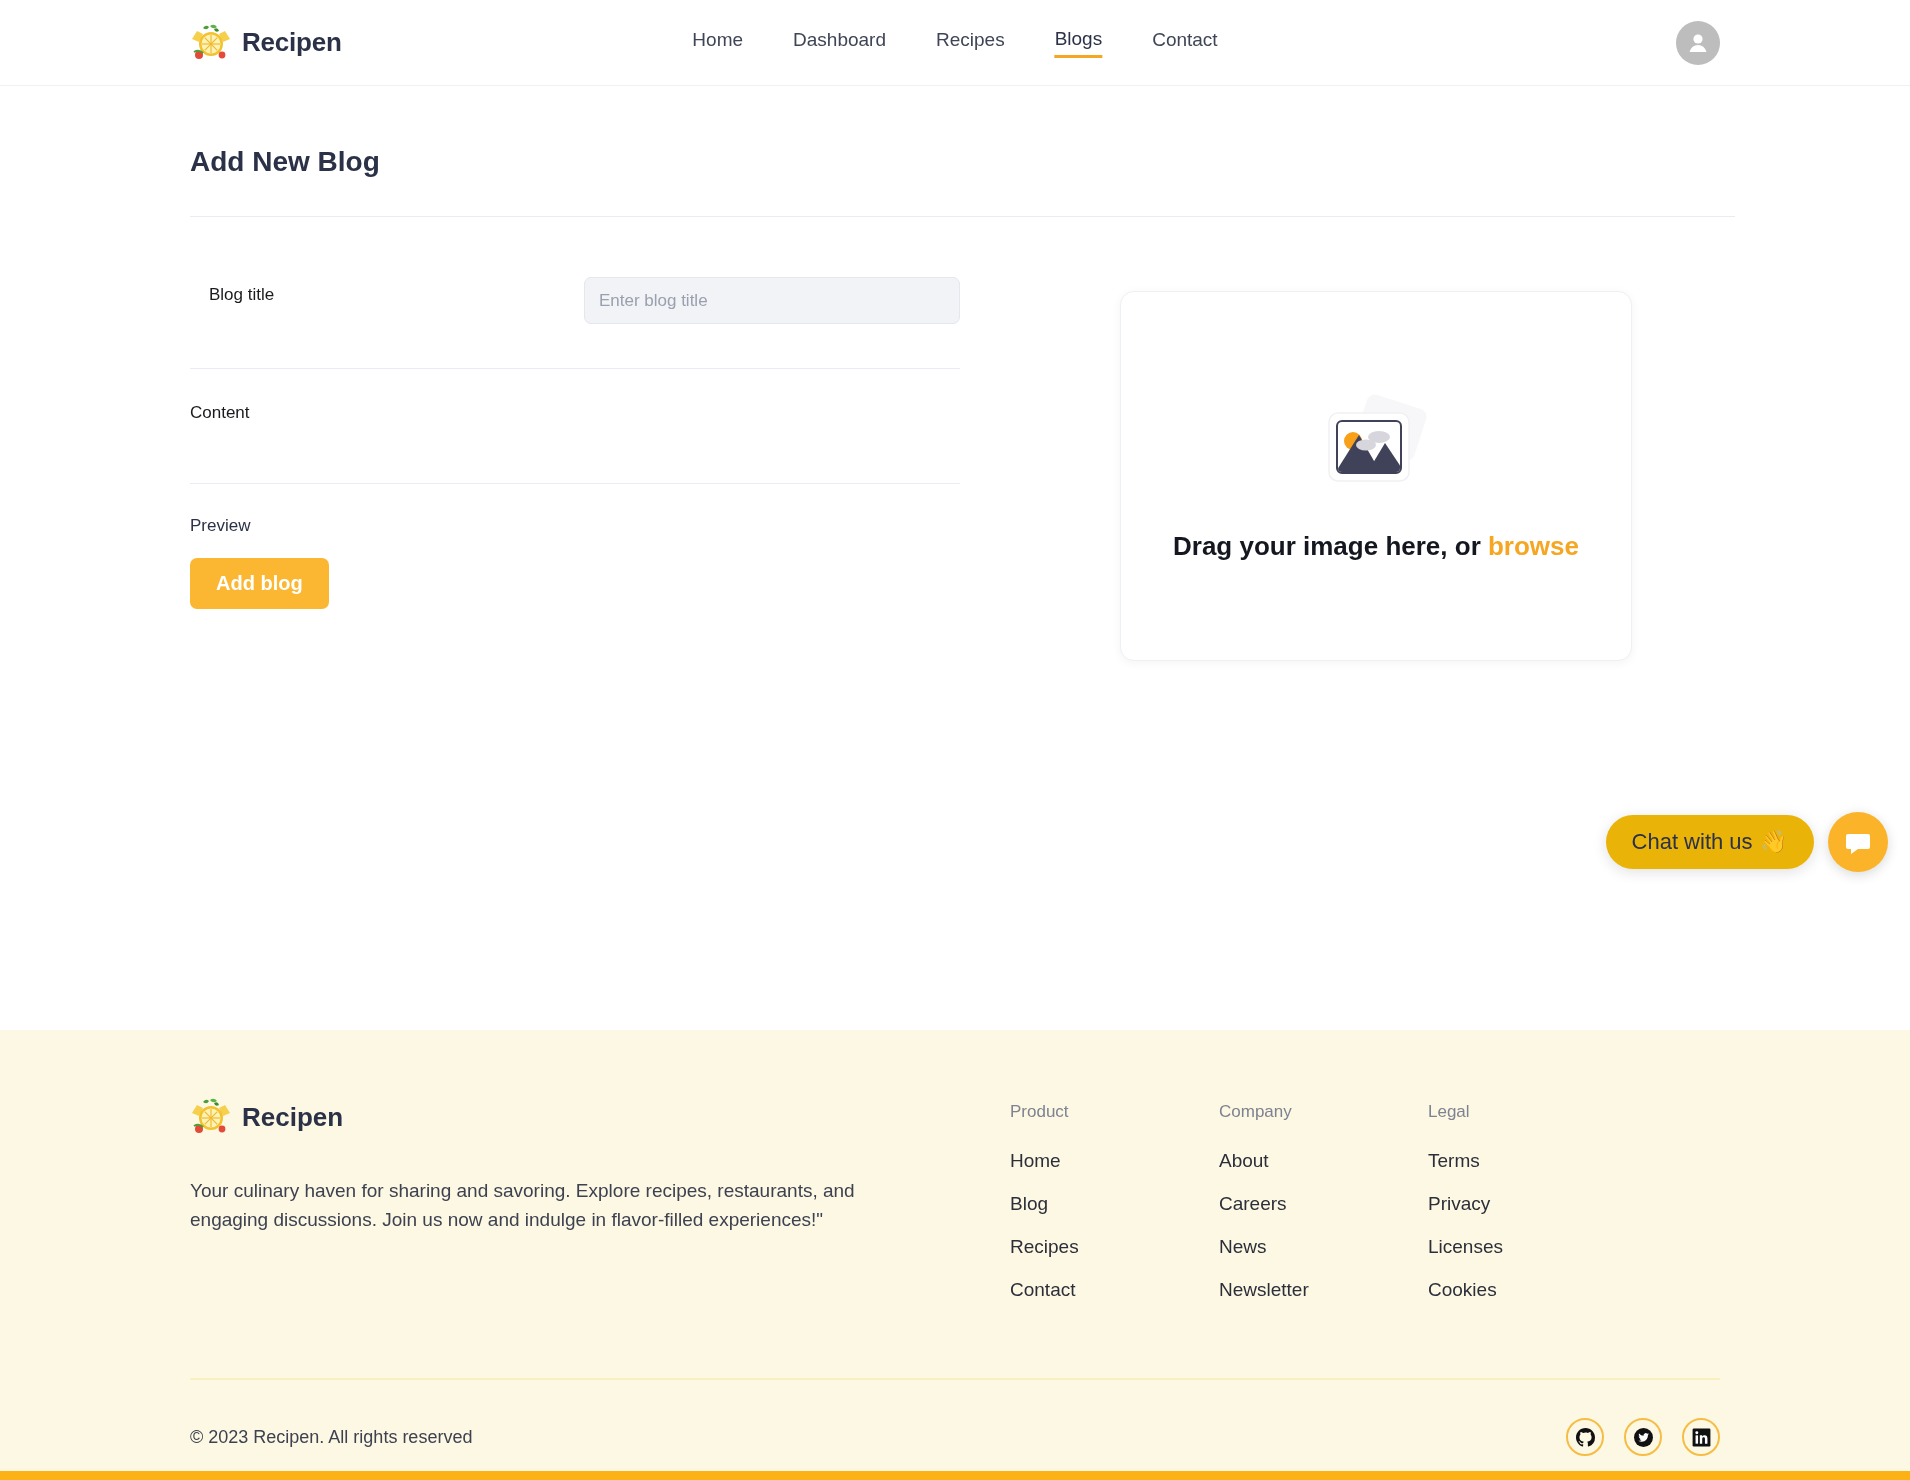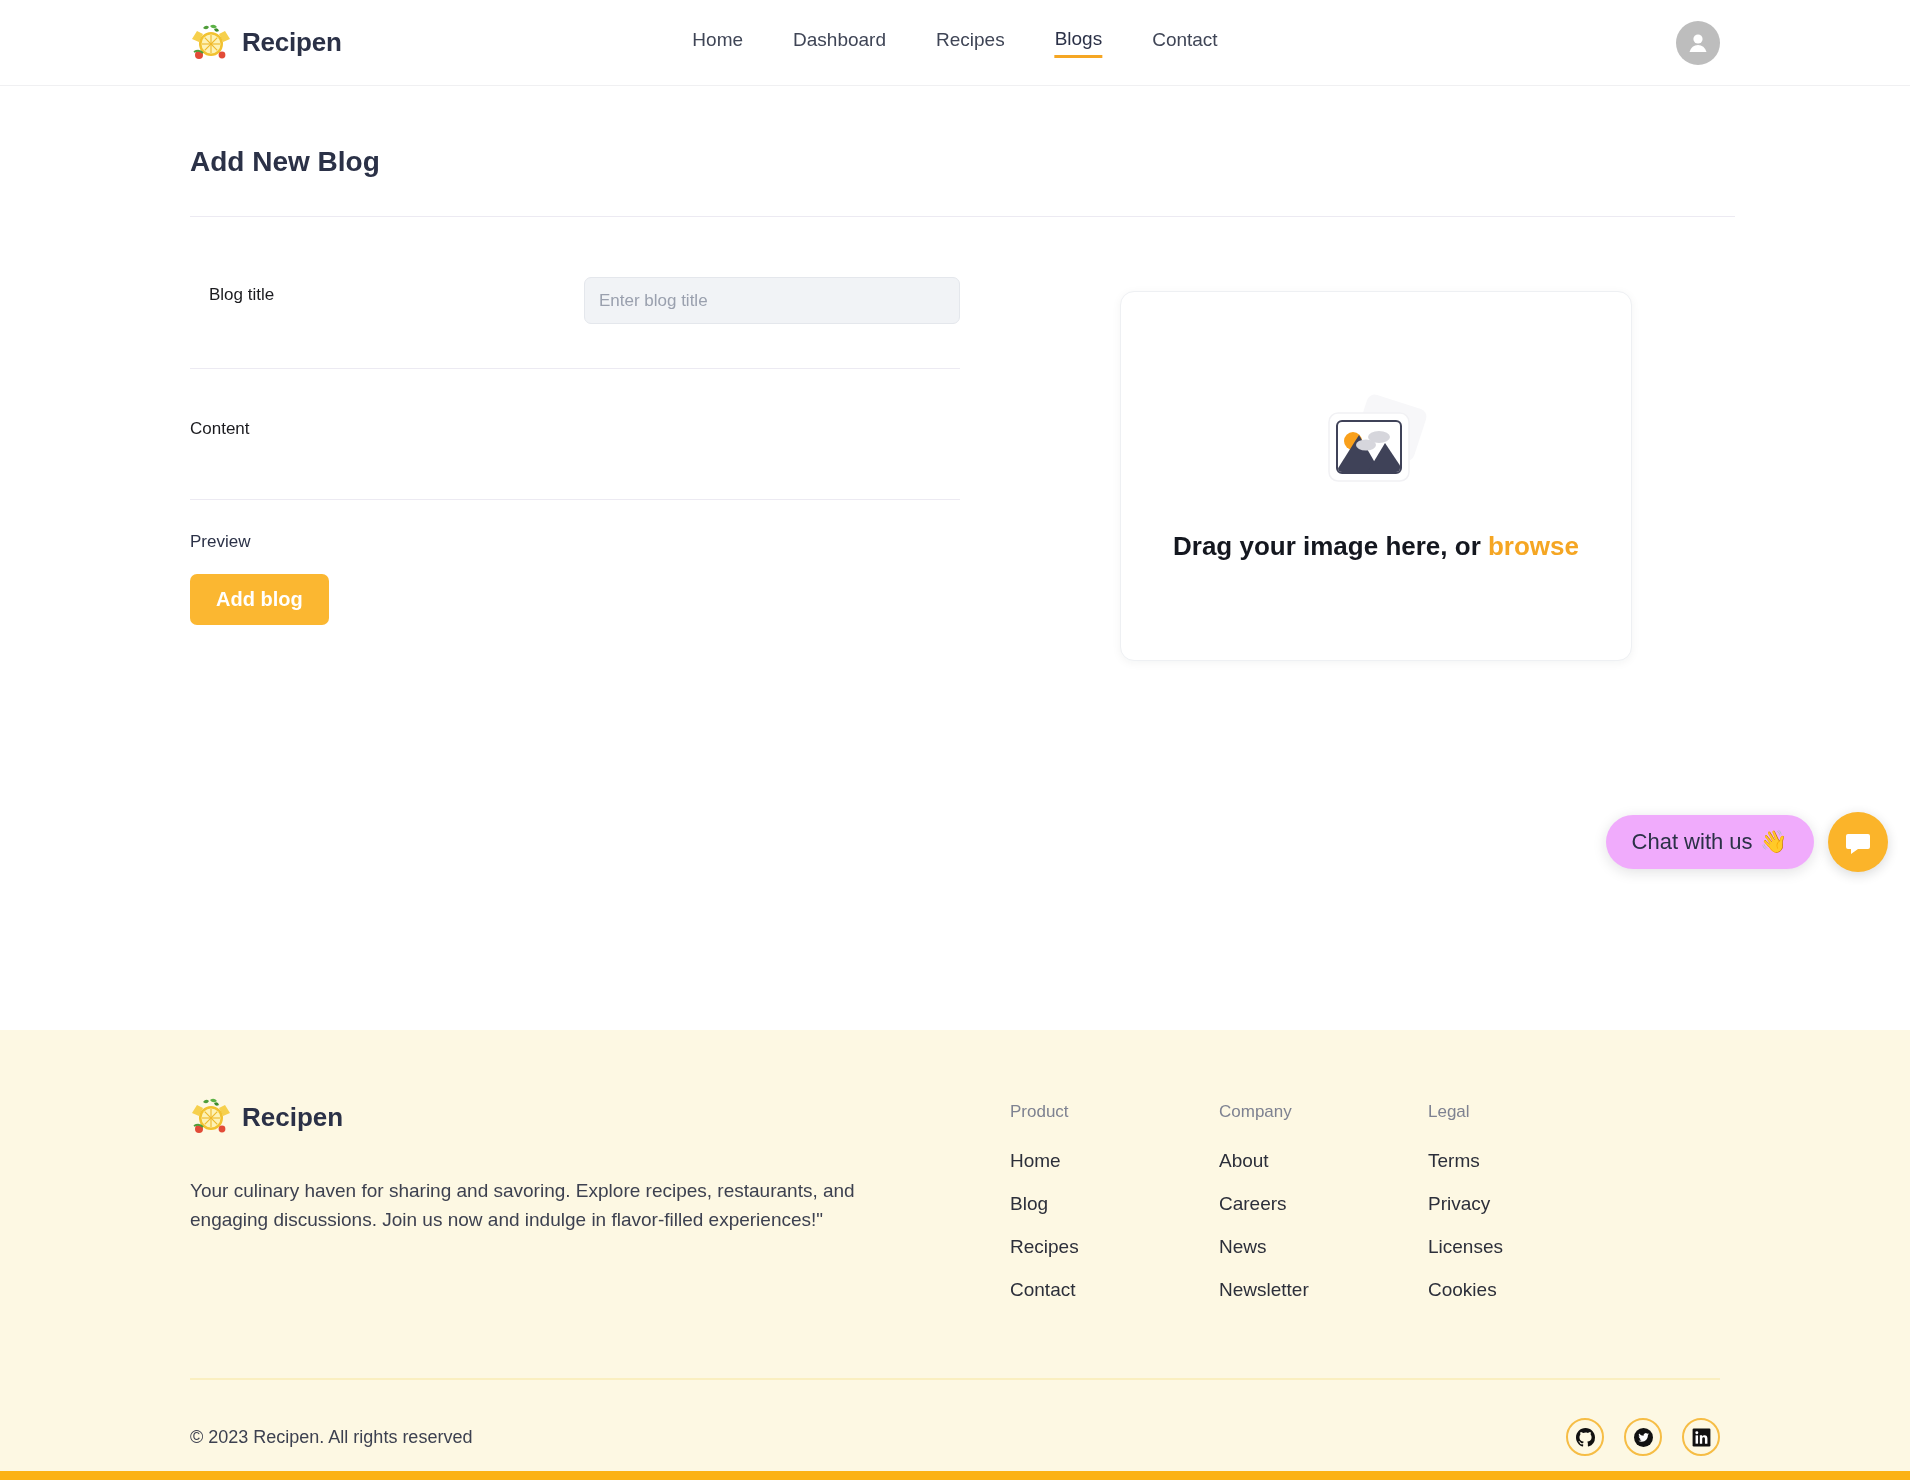--- a/index.html
+++ b/index.html
@@ -165,21 +165,21 @@
   .chat-widget {
     position: absolute;
     right: 22px;
     top: 812px;
     display: flex;
     align-items: center;
     gap: 14px;
     z-index: 20;
   }
   .chat-pill {
-    background: #f0abfc;
+    background: #eab308;
     border-radius: 30px;
     box-shadow: 0 3px 14px rgba(20,23,31,0.13);
     padding: 14px 26px;
     font-size: 22px;
     color: #2b3147;
     display: flex;
     align-items: center;
     gap: 8px;
     cursor: pointer;
     white-space: nowrap;
@@ -299,21 +299,21 @@
   <div class="title-rule"></div>
 
   <div class="content-cols">
 
     <section class="form-col">
       <div class="field-row">
         <div class="field-label bold">Blog title</div>
         <input class="text-input" type="text" placeholder="Enter blog title" style="">
       </div>
 
-      <div class="content-block" style="margin-top:50px;">
+      <div class="content-block" style="margin-top:34px;">
         <div class="content-label">Content</div>
       </div>
 
       <div class="preview-label">Preview</div>
       <button class="add-blog-btn">Add blog</button>
     </section>
 
     <section class="upload-col">
       <div class="upload-card">
         <span>

